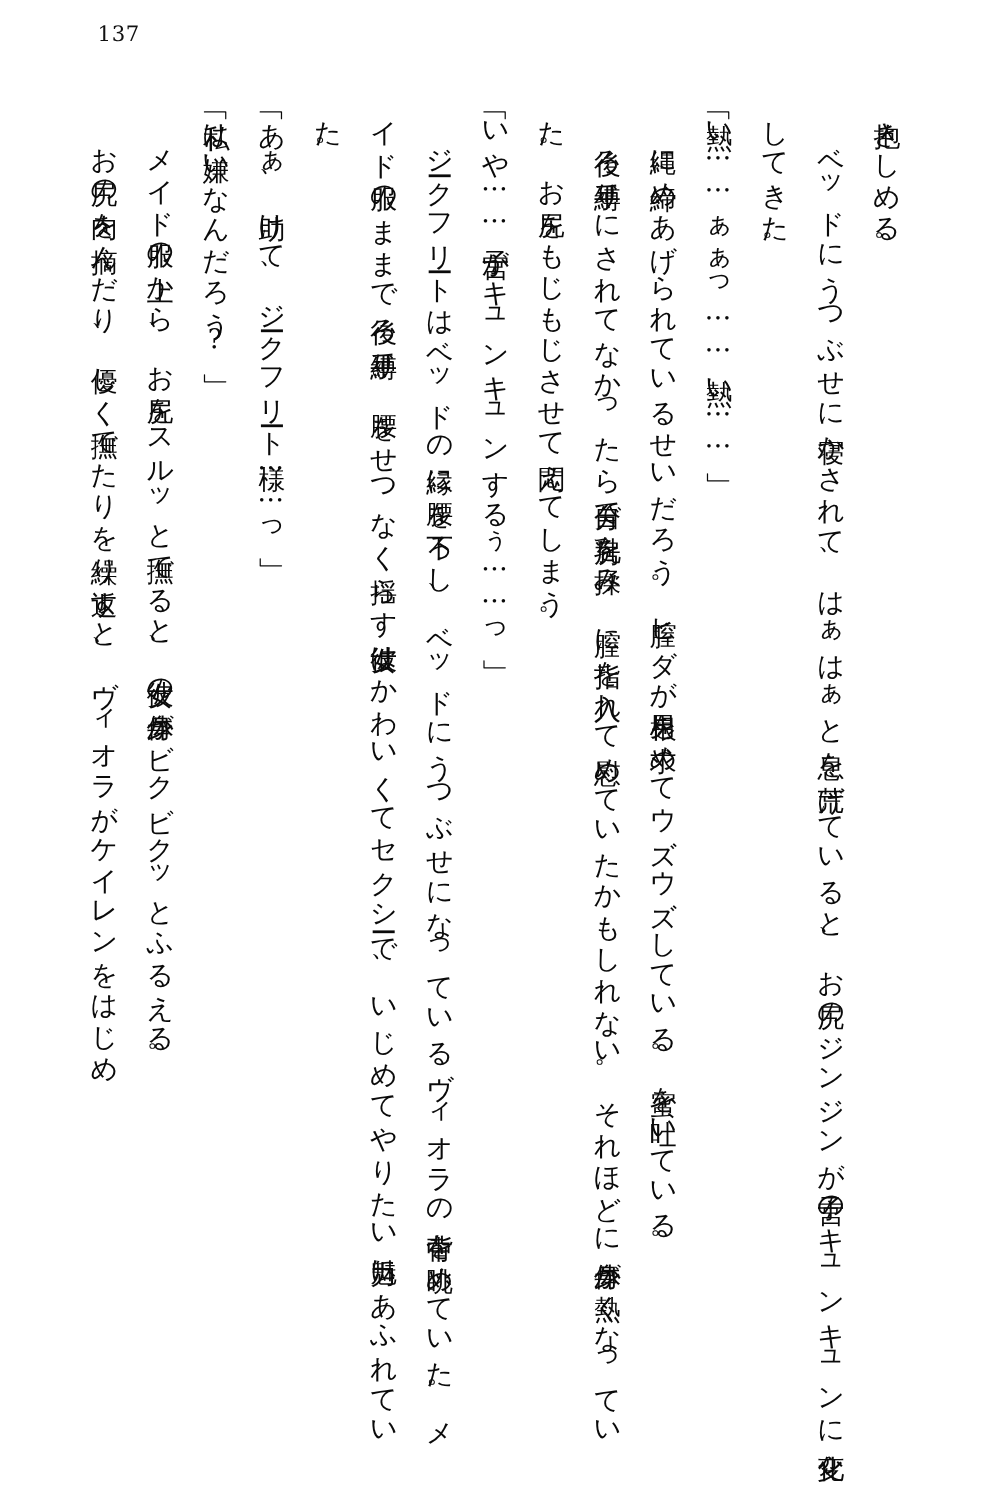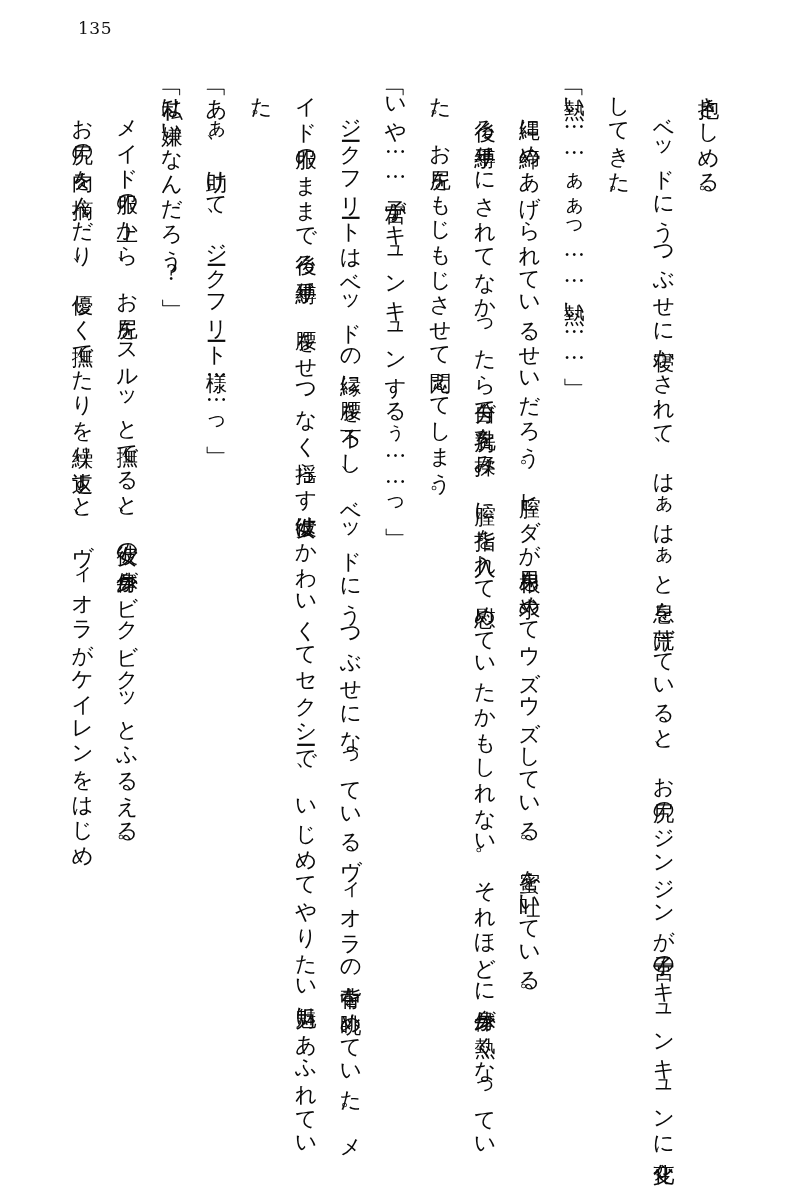--- a/index.html
+++ b/index.html
@@ -47,21 +47,21 @@
   }
   .body-text p.indent {
     text-indent: 1em;
   }
 </style>
 </head>
 <body>
 
 <div class="page">
 
-  <div class="page-number">135</div>
+  <div class="page-number">137</div>
 
   <div class="body-text" id="body-text">
       <p>抱きしめる。</p>
       <p class="indent">ベッドにうつぶせに寝かされて、はぁはぁと息を荒げていると、お尻のジンジンが子宮のキュンキュンに変化してきた。</p>
       <p>「熱い……ぁぁっ……熱い……」</p>
       <p class="indent">縄に締めあげられているせいだろう。膣ヒダが男根を求めてウズウズしている。蜜を吐いている。</p>
       <p class="indent">後ろ手縛りにされてなかったら自分で乳房を揉み、膣に指を入れて慰めていたかもしれない。それほどに身体が熱くなっていた。お尻をもじもじさせて悶えてしまう。</p>
       <p>「いや……子宮がキュンキュンするぅ……っ」</p>
       <p class="indent">ジークフリートはベッドの縁に腰を下ろし、ベッドにうつぶせになっているヴィオラの背中を眺めていた。メイド服のままで後ろ手縛り。腰をせつなく揺らす彼女はかわいくてセクシーで、いじめてやりたい魅力にあふれていた。</p>
       <p>「あぁ、助けて、ジークフリート様……っ」</p>

